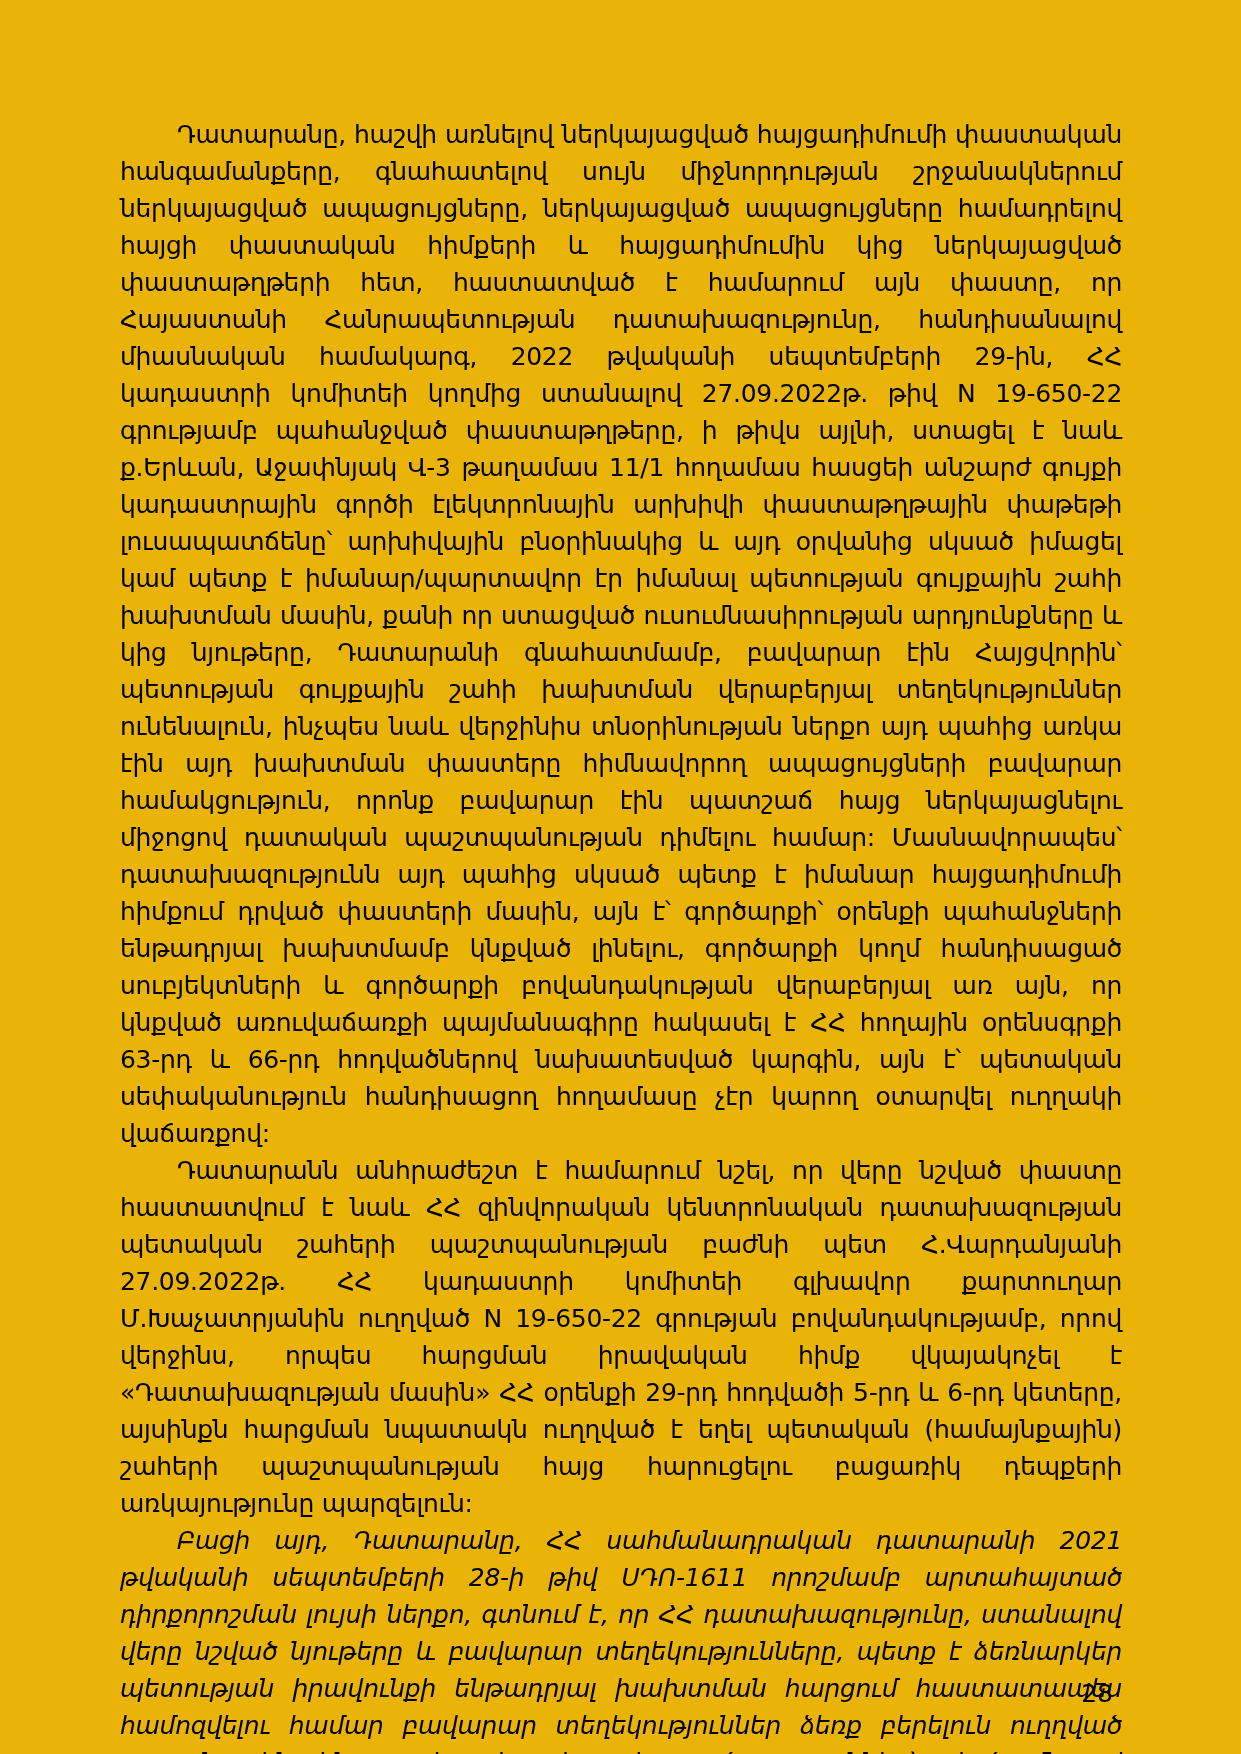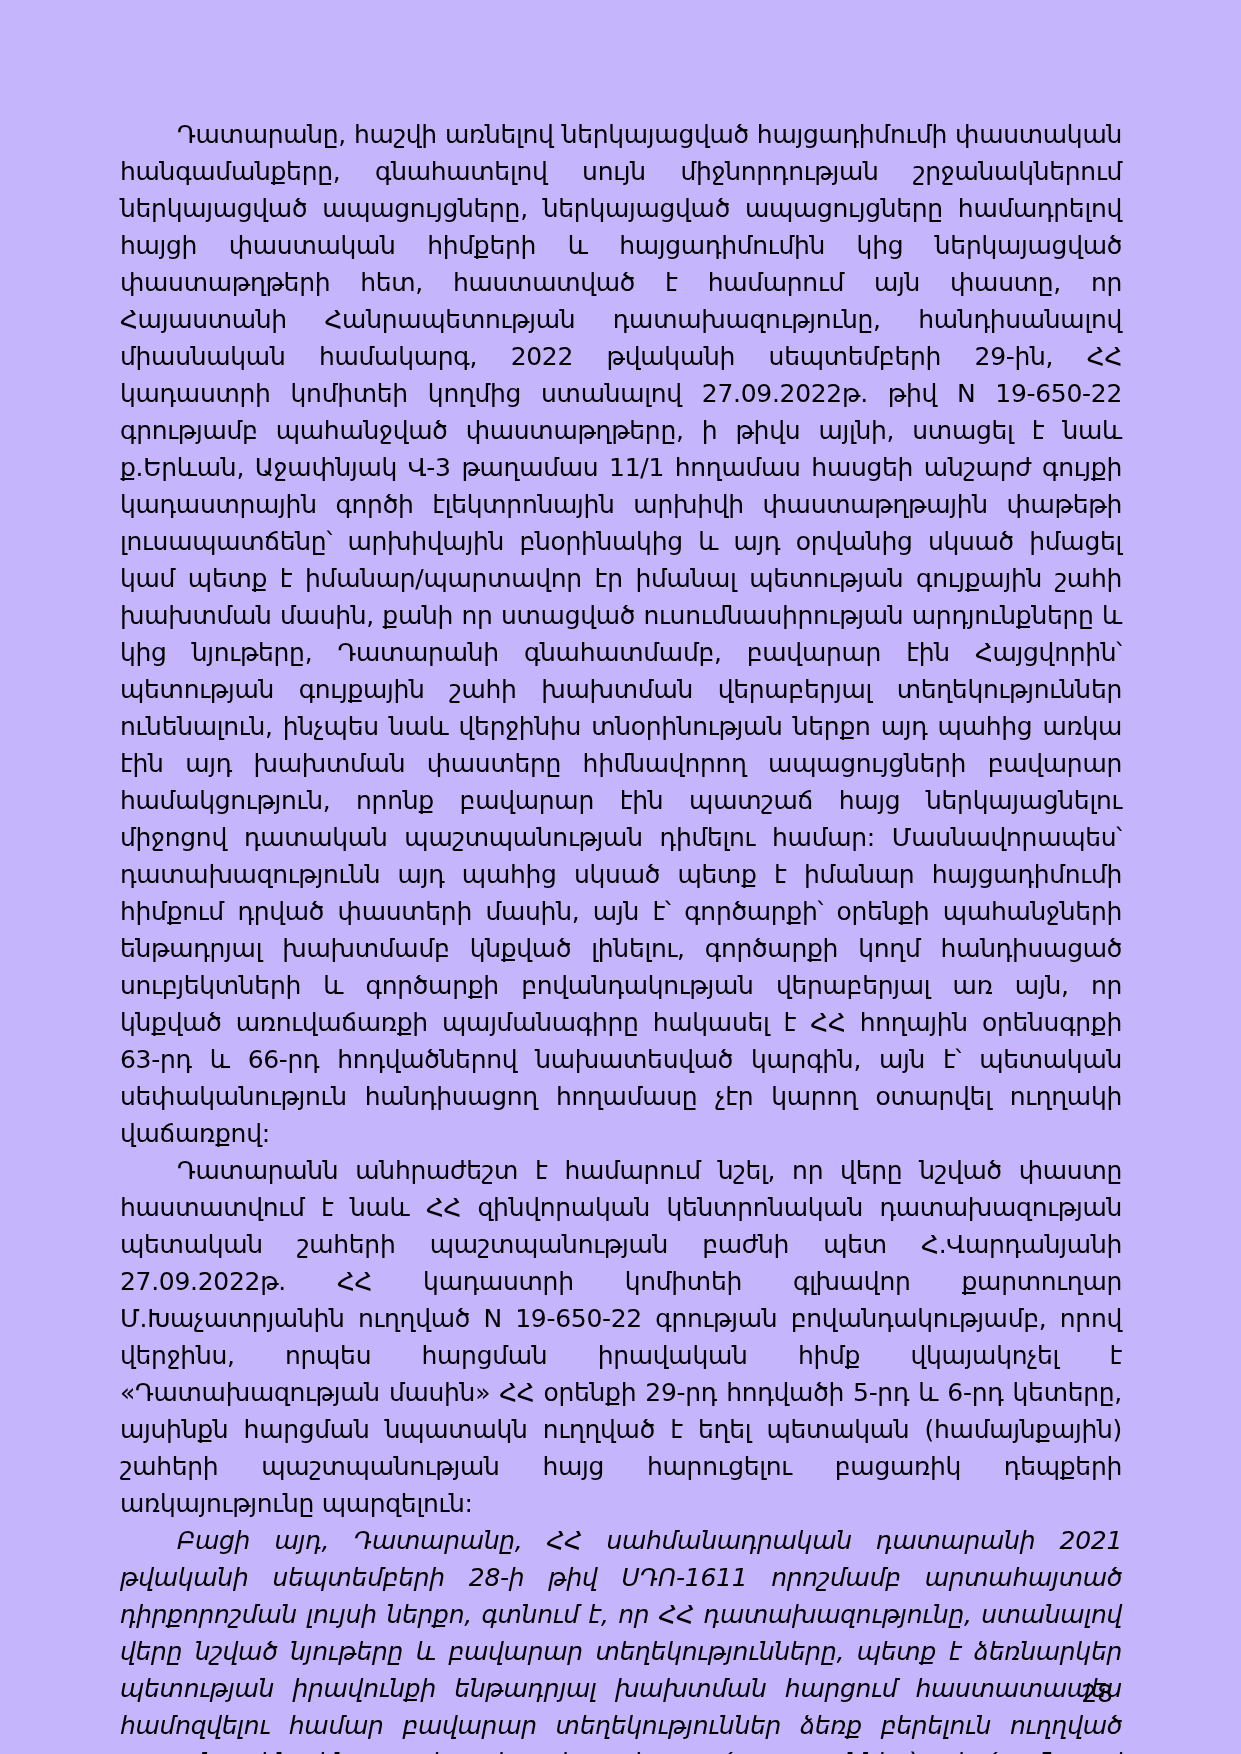--- a/index.html
+++ b/index.html
@@ -4,21 +4,21 @@
 <style>
   html, body {
     margin: 0;
     padding: 0;
     background: #ffffff;
   }
   .page {
     position: relative;
     width: 1241px;
     height: 1754px;
-    background: #c4b5fd;
+    background: #eab308;
     font-family: "DejaVu Sans", "Liberation Sans", sans-serif;
     color: #000000;
     overflow: hidden;
   }
   .text-block {
     position: absolute;
     left: 120px;
     top: 116px;
     width: 1002px;
     text-align: justify;

